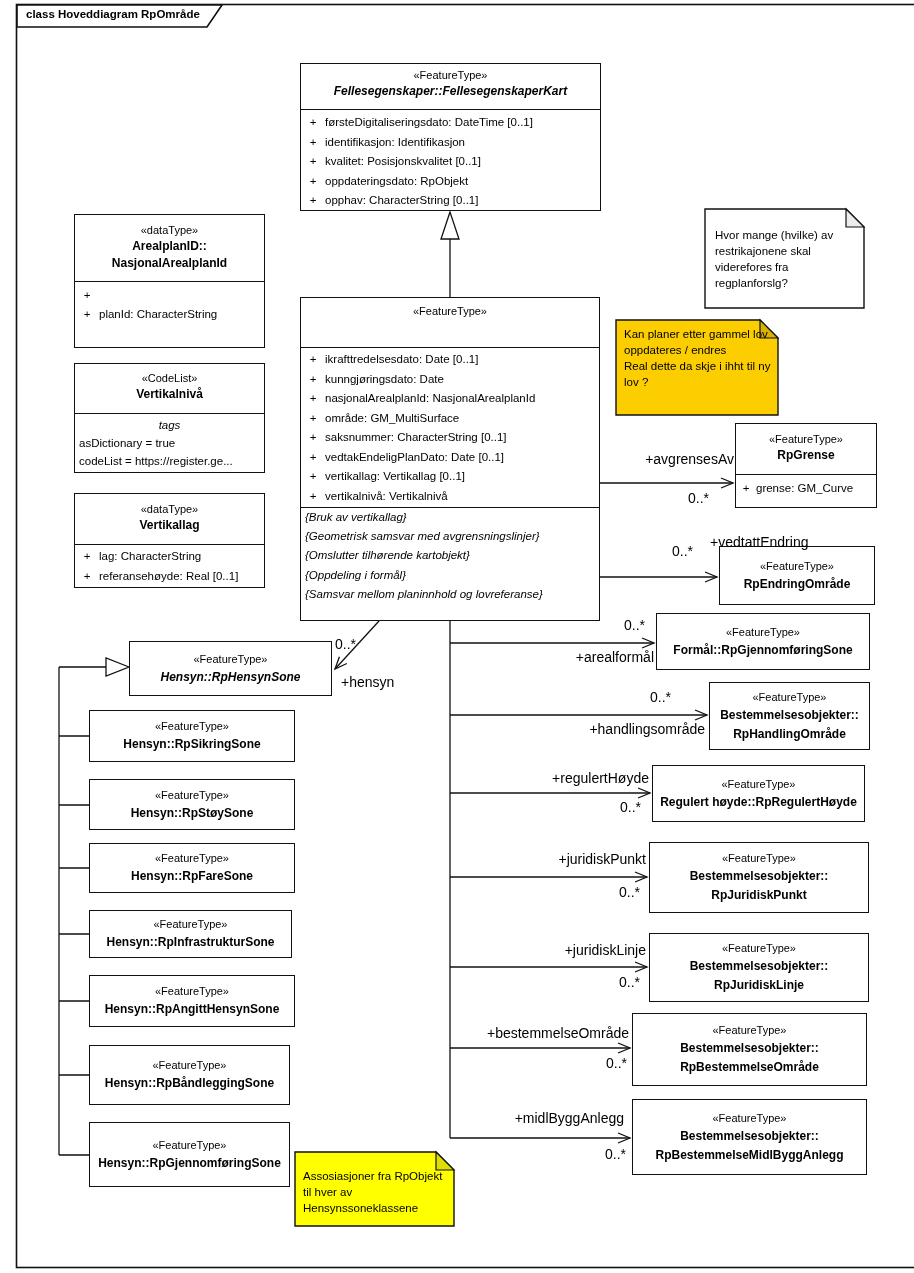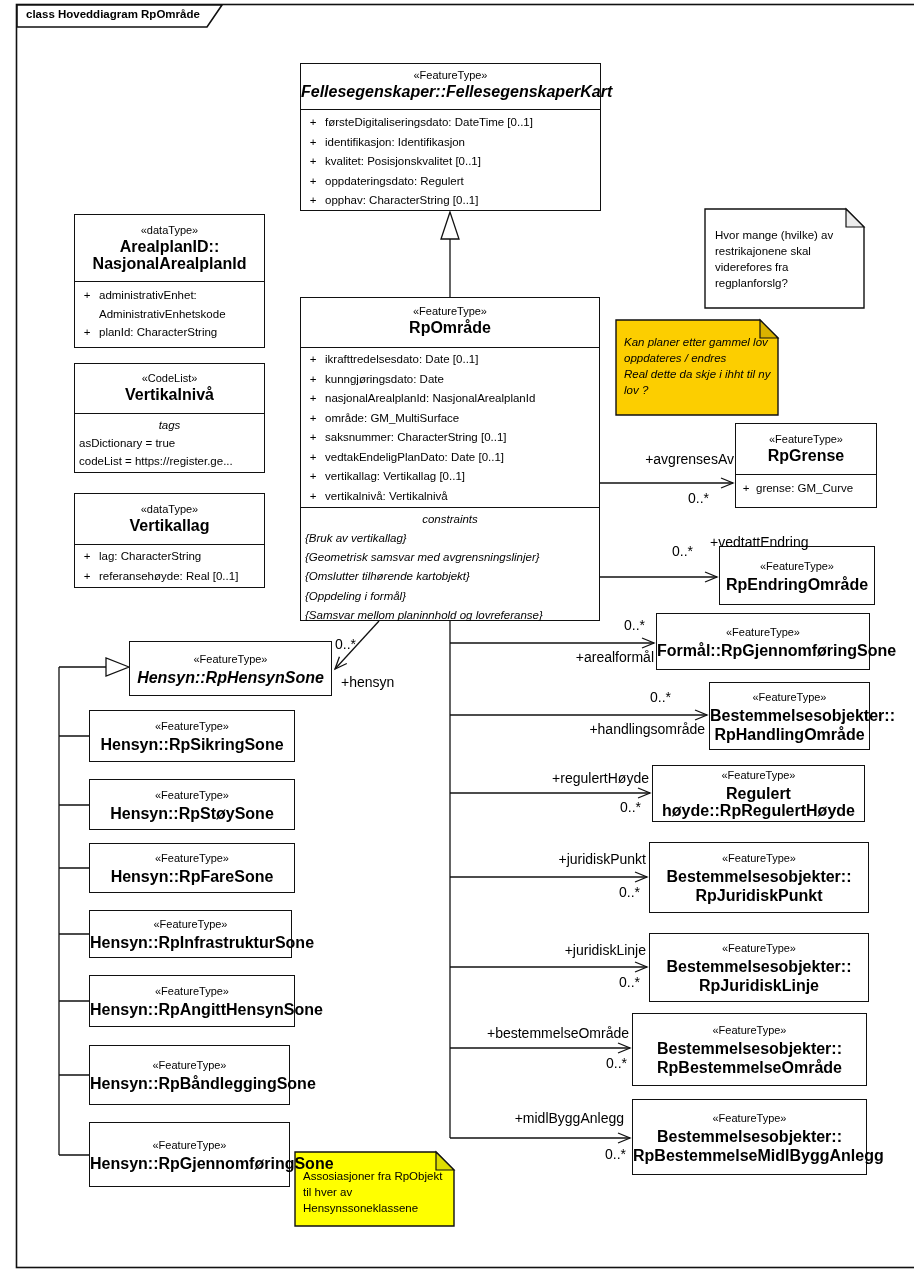--- a/index.html
+++ b/index.html
@@ -8,21 +8,21 @@
          font-family:"Liberation Sans", sans-serif; color:#000; }
   .canvas { position:absolute; left:12px; top:0; width:914px; height:1273px; }
   svg.wires { position:absolute; left:0; top:0; }
   .tab-text { position:absolute; left:14px; top:8px; font-size:11.5px; font-weight:bold; }
 
   .uml-box { position:absolute; background:#fff; border:1.4px solid #111; }
   .uml-head { text-align:center; padding-top:4px; }
   .uml-head.center { display:flex; flex-direction:column; justify-content:center;
                      height:100%; padding-top:0; gap:2px; }
   .stereo { font-size:11px; line-height:15px; }
-  .cname  { font-size:16px; font-weight:bold; line-height:17px; }
+  .cname  { font-size:12px; font-weight:bold; line-height:17px; }
   .cname.it { font-style:italic; }
   .cname2:empty { display:none; }
 
   .compart { border-top:1.4px solid #111; }
   .attrs { padding-top:3px; }
   .attr { display:flex; font-size:11.5px; line-height:19.5px; }
   .attr .vis { flex:0 0 24px; text-align:center; }
   .attr .txt { flex:1; padding-right:3px; }
   .sect-title { font-size:11.5px; font-style:italic; text-align:center; line-height:19px; padding-top:2px; }
   .cons { font-size:11.5px; line-height:19.2px; padding-left:4px; white-space:nowrap;font-style:italic; }
@@ -123,33 +123,32 @@
       <div class="attr">
           <span class="vis">+</span>
           <span class="txt">identifikasjon: Identifikasjon</span>
         </div>
       <div class="attr">
           <span class="vis">+</span>
           <span class="txt">kvalitet: Posisjonskvalitet [0..1]</span>
         </div>
       <div class="attr">
           <span class="vis">+</span>
-          <span class="txt">oppdateringsdato: Regulert</span>
+          <span class="txt">oppdateringsdato: RpObjekt</span>
         </div>
       <div class="attr">
           <span class="vis">+</span>
           <span class="txt">opphav: CharacterString [0..1]</span>
         </div>
     </div>
   </div>
 
   <div class="uml-box" style="left:288px; top:297px; width:300px; height:324px;">
     <div class="uml-head" style="height:49px; padding-top:6px;">
       <div class="stereo">«FeatureType»</div>
-      <div class="cname">RpOmråde</div>
     </div>
     <div class="compart attrs" style="height:160px; padding-top:2px;">
       <div class="attr">
           <span class="vis">+</span>
           <span class="txt">ikrafttredelsesdato: Date [0..1]</span>
         </div>
       <div class="attr">
           <span class="vis">+</span>
           <span class="txt">kunngjøringsdato: Date</span>
         </div>
@@ -172,39 +171,37 @@
       <div class="attr">
           <span class="vis">+</span>
           <span class="txt">vertikallag: Vertikallag [0..1]</span>
         </div>
       <div class="attr">
           <span class="vis">+</span>
           <span class="txt">vertikalnivå: Vertikalnivå</span>
         </div>
     </div>
     <div class="compart" style="height:115px;">
-      <div class="sect-title">constraints</div>
       <div class="cons">{Bruk av vertikallag}</div>
       <div class="cons">{Geometrisk samsvar med avgrensningslinjer}</div>
       <div class="cons">{Omslutter tilhørende kartobjekt}</div>
       <div class="cons">{Oppdeling i formål}</div>
       <div class="cons">{Samsvar mellom planinnhold og lovreferanse}</div>
     </div>
   </div>
 
   <div class="uml-box" style="left:62px; top:214px; width:191px; height:134px;">
     <div class="uml-head" style="height:66px; padding-top:8px;">
       <div class="stereo">«dataType»</div>
       <div class="cname">ArealplanID::</div>
       <div class="cname cname2">NasjonalArealplanId</div>
     </div>
     <div class="compart attrs" style="padding-top:4px;">
       <div class="attr" style="line-height:18.5px;">
           <span class="vis">+</span>
-          <span class="txt">administrativEnhet: AdministrativEnhetskode</span>
         </div>
       <div class="attr" style="line-height:18.5px;">
           <span class="vis">+</span>
           <span class="txt">planId: CharacterString</span>
         </div>
     </div>
   </div>
 
   <div class="uml-box" style="left:62px; top:363px; width:191px; height:110px;">
     <div class="uml-head" style="height:49px; padding-top:7px;">
@@ -360,21 +357,21 @@
 
   <div class="uml-box" style="left:77px; top:1122px; width:201px; height:65px;">
     <div class="uml-head center">
       <div class="stereo">«FeatureType»</div>
       <div class="cname">Hensyn::RpGjennomføringSone</div>
     </div>
   </div>
 
   <div class="note-text" style="left:693px; top:211px; width:159px; height:97px; padding:16px 8px 0 10px;">Hvor mange (hvilke) av restrikajonene skal viderefores fra regplanforslg?</div>
 
-  <div class="note-text" style="left:604px; top:320px; width:162px; height:117px; padding:14px 6px 0 8px;font-style:italic;">
+  <div class="note-text" style="left:604px; top:320px; width:162px; height:117px; padding:6px 6px 0 8px;">
     <div>Kan planer etter gammel lov oppdateres / endres</div>
     <div>Real dette da skje i ihht til ny lov ?</div>
   </div>
 
   <div class="note-text" style="left:283px; top:1152px; width:159px; height:53px; padding:16px 6px 8px 8px;">Assosiasjoner fra RpObjekt til hver av Hensynssoneklassene</div>
 
   <div class="lbl r" style="right:192px; top:451px;">+avgrensesAv</div>
   <div class="lbl" style="left:676px; top:490px;">0..*</div>
 
   <div class="lbl" style="left:698px; top:526px;margin-top:8px;">+vedtattEndring</div>

